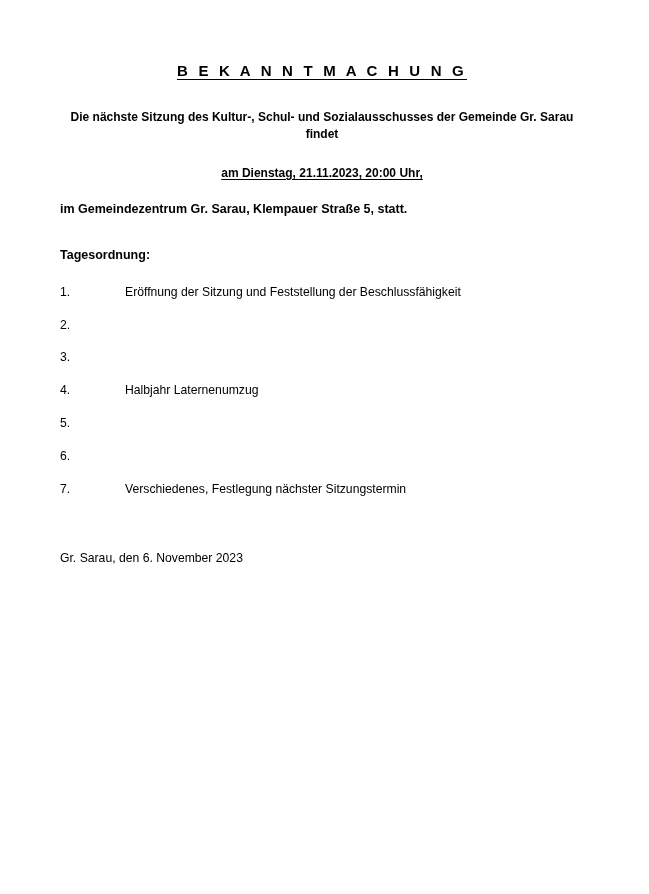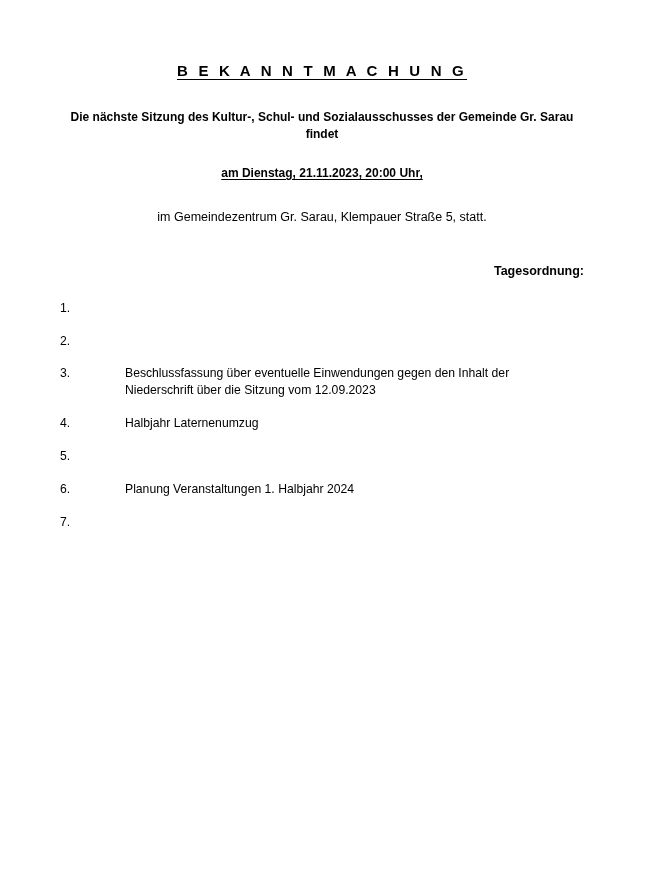--- a/index.html
+++ b/index.html
@@ -43,32 +43,31 @@
   .datetime {
     text-align: center;
     font-weight: bold;
     font-size: 12px;
     text-decoration: underline;
     text-underline-offset: 2px;
     margin: 0;
     padding-top: 22px;
   }
   .place {
-    text-align: center;
-    font-weight: normal;
+    text-align: left;
+    font-weight: bold;
     font-size: 12.5px;
-    margin: 8px;
+    margin: 0;
     padding-top: 22px;
   }
   .agenda-heading {
     font-weight: bold;
     font-size: 12.5px;
     margin: 0;
     padding-top: 32px;
-    text-align: right;
   }
   .agenda-list {
     margin: 0;
     padding-top: 22px;
   }
   .agenda-item {
     display: flex;
     align-items: flex-start;
     font-size: 12.2px;
     line-height: 1.38;
@@ -108,48 +107,48 @@
   <p class="datetime">am Dienstag, 21.11.2023, 20:00 Uhr,</p>
 
   <p class="place">im Gemeindezentrum Gr. Sarau, Klempauer Straße 5, statt.</p>
 
   <p class="agenda-heading">Tagesordnung:</p>
 
   <div class="agenda-list">
 
     <div class="agenda-item">
       <span class="agenda-num">1.</span>
+      <span class="agenda-text">Eröffnung der Sitzung und Feststellung der Beschlussfähigkeit</span>
     </div>
 
     <div class="agenda-item">
       <span class="agenda-num">2.</span>
     </div>
 
     <div class="agenda-item">
       <span class="agenda-num">3.</span>
-      <span class="agenda-text">Beschlussfassung über eventuelle Einwendungen gegen den Inhalt der
-Niederschrift über die Sitzung vom 12.09.2023</span>
     </div>
 
     <div class="agenda-item">
       <span class="agenda-num">4.</span>
       <span class="agenda-text">Halbjahr Laternenumzug</span>
     </div>
 
     <div class="agenda-item">
       <span class="agenda-num">5.</span>
     </div>
 
     <div class="agenda-item">
       <span class="agenda-num">6.</span>
-      <span class="agenda-text">Planung Veranstaltungen 1. Halbjahr 2024</span>
     </div>
 
     <div class="agenda-item">
       <span class="agenda-num">7.</span>
+      <span class="agenda-text">Verschiedenes, Festlegung nächster Sitzungstermin</span>
     </div>
 
   </div>
 
   <div class="signature-block">
+    <p class="sig-date">Gr. Sarau, den 6. November 2023</p>
   </div>
 
 </div>
 
 </body></html>

